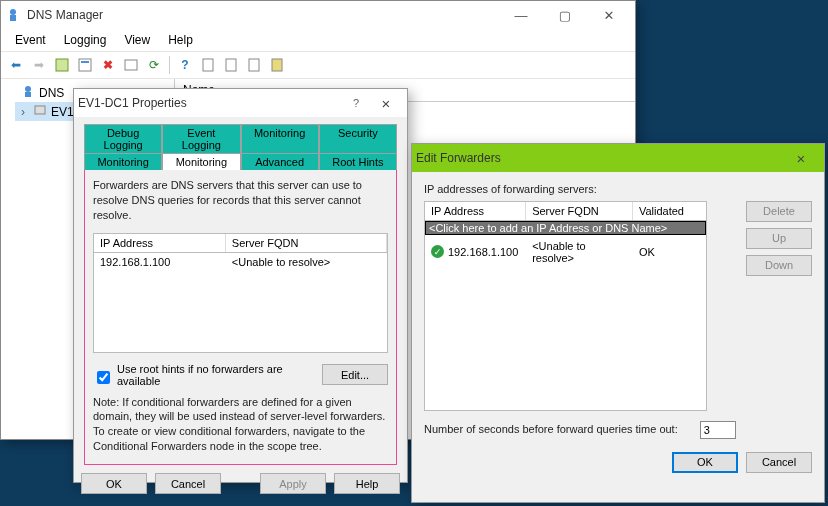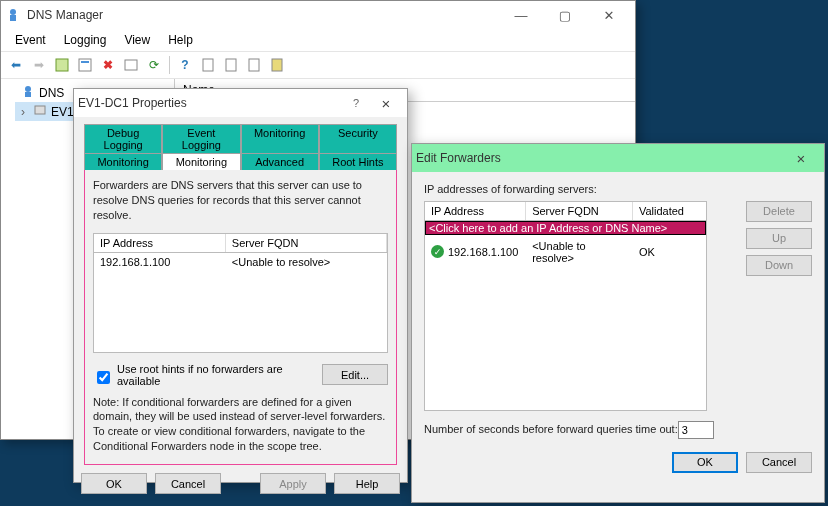--- a/index.html
+++ b/index.html
@@ -39,21 +39,21 @@
   .btn { min-width:66px; height:21px; font-size:11px; background:#e1e1e1; border:1px solid #adadad; padding:0 8px;}
   .btn.default { border:1px solid #0078d7; box-shadow:0 0 0 1px #0078d7 inset;}
   .btn:disabled { color:#888;margin-left:31px;}
   .btnrow { display:flex; justify-content:center; gap:8px; padding:8px 0 4px;}
   .cb { display:flex; align-items:flex-end; gap:4px; font-size:11px;}
   .inputtiny { width:36px; height:18px; font-size:11px; padding:0 3px; border:1px solid #888; text-align:left;}
   .efgridhdr{display:flex;background:#fff;border:1px solid #bbb;font-size:11px;}
   .efgridhdr>div{padding:3px 6px;border-right:1px solid #ddd;}
   .efbody{border:1px solid #bbb;border-top:none;background:#fff;height:190px;font-size:11px;}
   .editbox{border:1px solid #000;background:#fff;margin:0;}
-  .placeholder{color:#555;font-size:11px;padding:0 3px;background:#be185d;color:#fff;}
+  .placeholder{color:#555;font-size:11px;padding:0 3px;background:#737373;color:#fff;}
   .checkico{width:13px;height:13px;border-radius:50%;background:#2ea043;display:inline-flex;align-items:center;justify-content:center;color:#fff;font-size:9px;margin-right:4px;}
   .sidebtns{display:flex;flex-direction:column;gap:6px;margin-left:8px;}
 </style>
 </head>
 <body>
 
 <div class="window" style="left:0;top:0;width:636px;height:440px;">
   <div class="titlebar">
     <span class="ico">
       <svg width="16" height="16">
@@ -192,21 +192,21 @@
     <div class="btnrow">
       <button class="btn">OK</button>
       <button class="btn">Cancel</button>
       <button class="btn" disabled="">Apply</button>
       <button class="btn">Help</button>
     </div>
   </div>
 </div>
 
 <div class="dialog" style="left:411px;top:143px;width:414px;height:360px;background:#f0f0f0;">
-  <div class="titlebar" style="background:#86efac;">
+  <div class="titlebar" style="background:#84cc16;">
     <span class="title" style="font-size:12px;">Edit Forwarders</span>
     <span style="width:38px;text-align:center;color:#444;font-size:15px">×</span>
   </div>
   <div class="dlgbody" style="padding:10px 12px;">
     <div class="desc">IP addresses of forwarding servers:</div>
     <div style="height:4px"></div>
     <div style="display:flex;">
       <div style="flex:1;">
         <div class="efgridhdr">
           <div style="width:36%">IP Address</div>
@@ -227,21 +227,21 @@
           </div>
         </div>
       </div>
       <div class="sidebtns">
         <button class="btn" disabled="">Delete</button>
         <button class="btn" disabled="">Up</button>
         <button class="btn" disabled="">Down</button>
       </div>
     </div>
     <div style="height:10px"></div>
-    <div style="display:flex;align-items:center;gap:0">
+    <div style="display:flex;align-items:center;gap:22px">
       <span class="desc">Number of seconds before forward queries time out:</span>
       <input class="inputtiny" value="3" style="">
     </div>
     <div style="height:3px"></div>
     <div style="display:flex;justify-content:flex-end;gap:8px;margin-top:10px">
       <button class="btn default">OK</button>
       <button class="btn">Cancel</button>
     </div>
   </div>
 </div>

